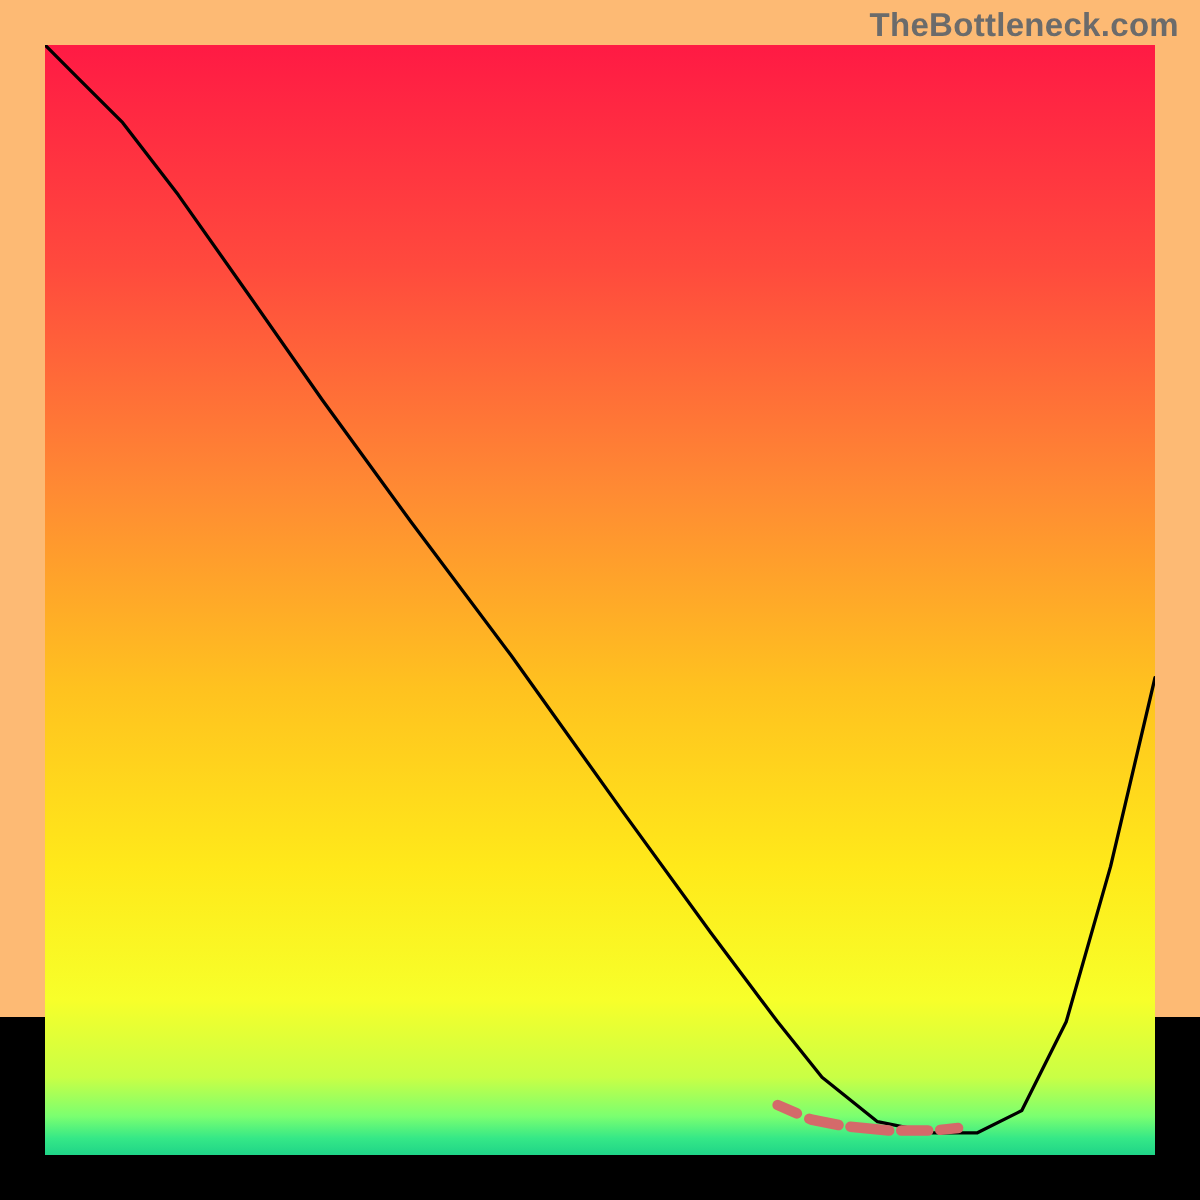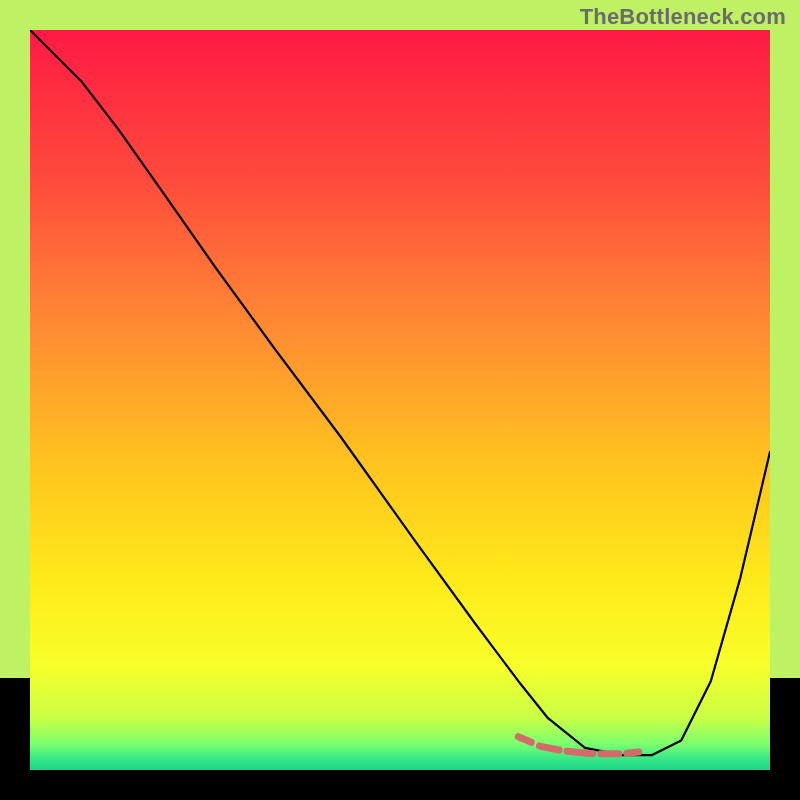--- a/index.html
+++ b/index.html
@@ -8,21 +8,21 @@
     width: 800px;
     height: 800px;
     background: #000;
     overflow: hidden;
     font-family: Arial, Helvetica, sans-serif;
   }
   .stage {
     position: relative;
     width: 800px;
     height: 678px;
-    background: #bef264;
+    background: #fdba74;
   }
   .watermark {
     position: absolute;
     top: 4px;
     right: 14px;
     color: #6b6b6b;
     font-size: 22px;
     font-weight: 600;
     letter-spacing: 0.2px;
     z-index: 4;

